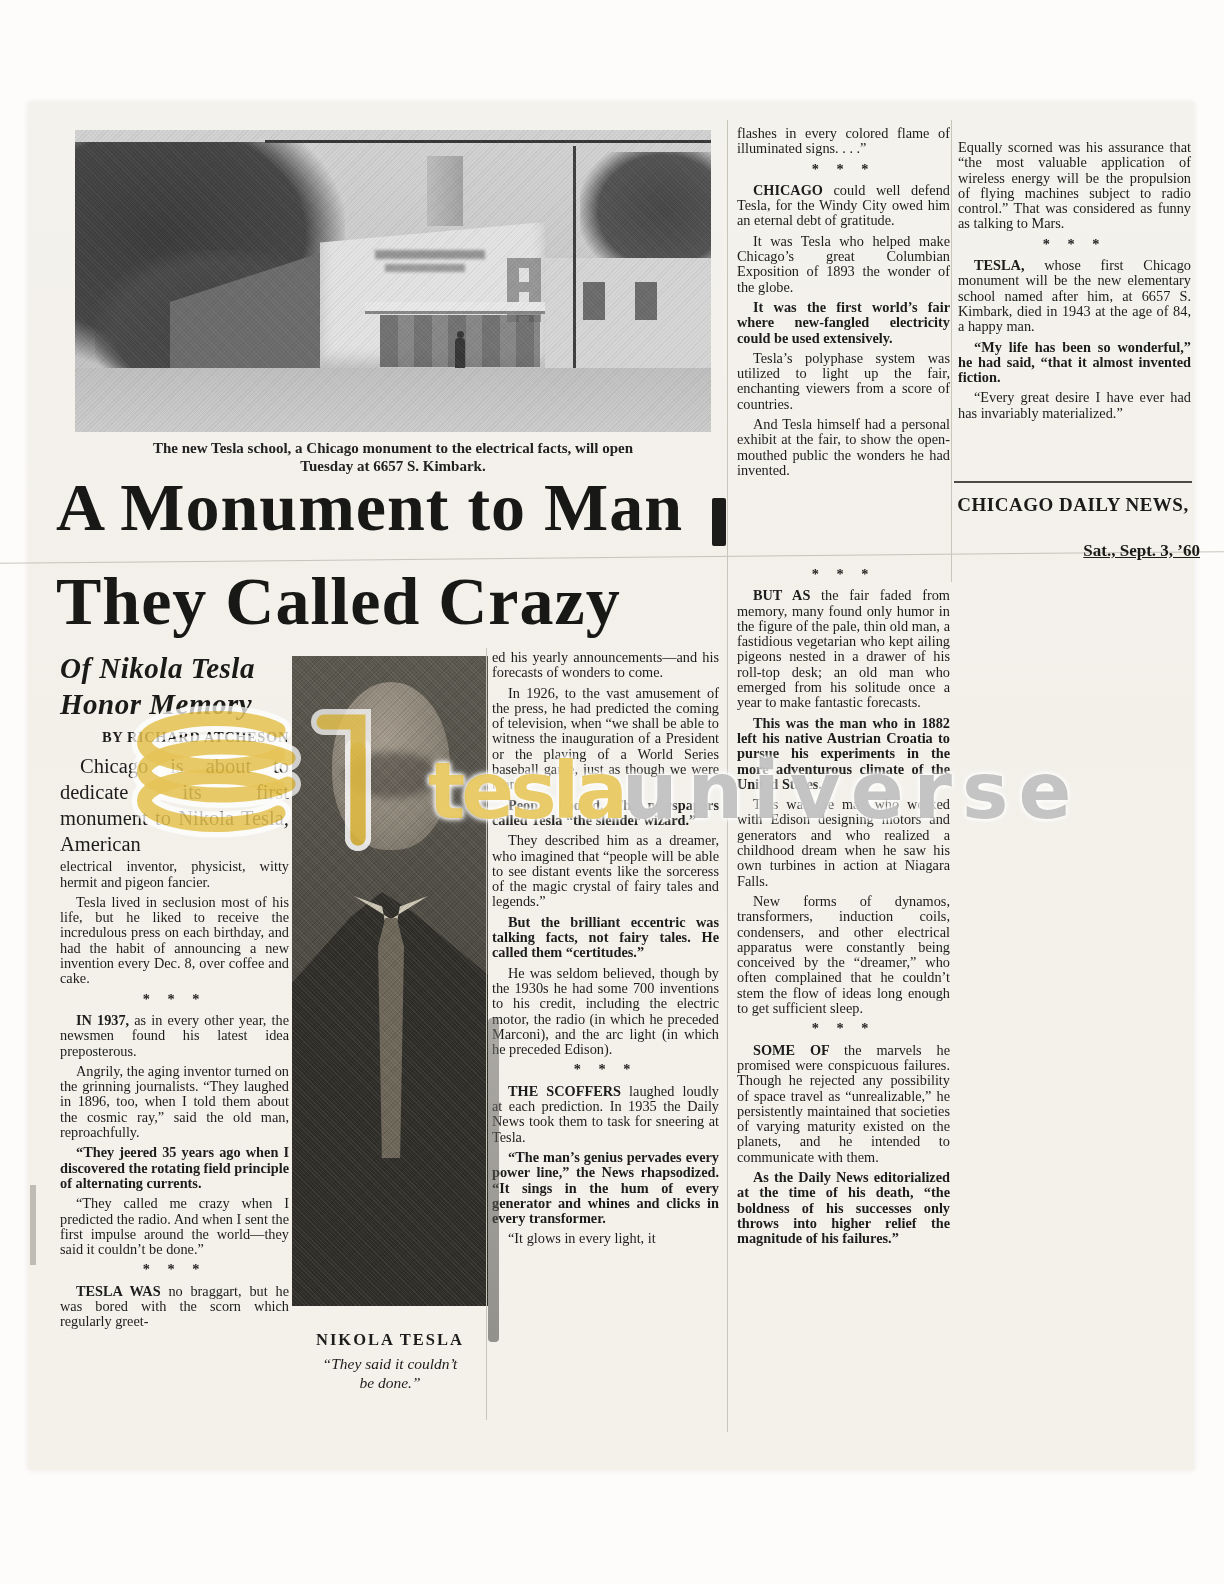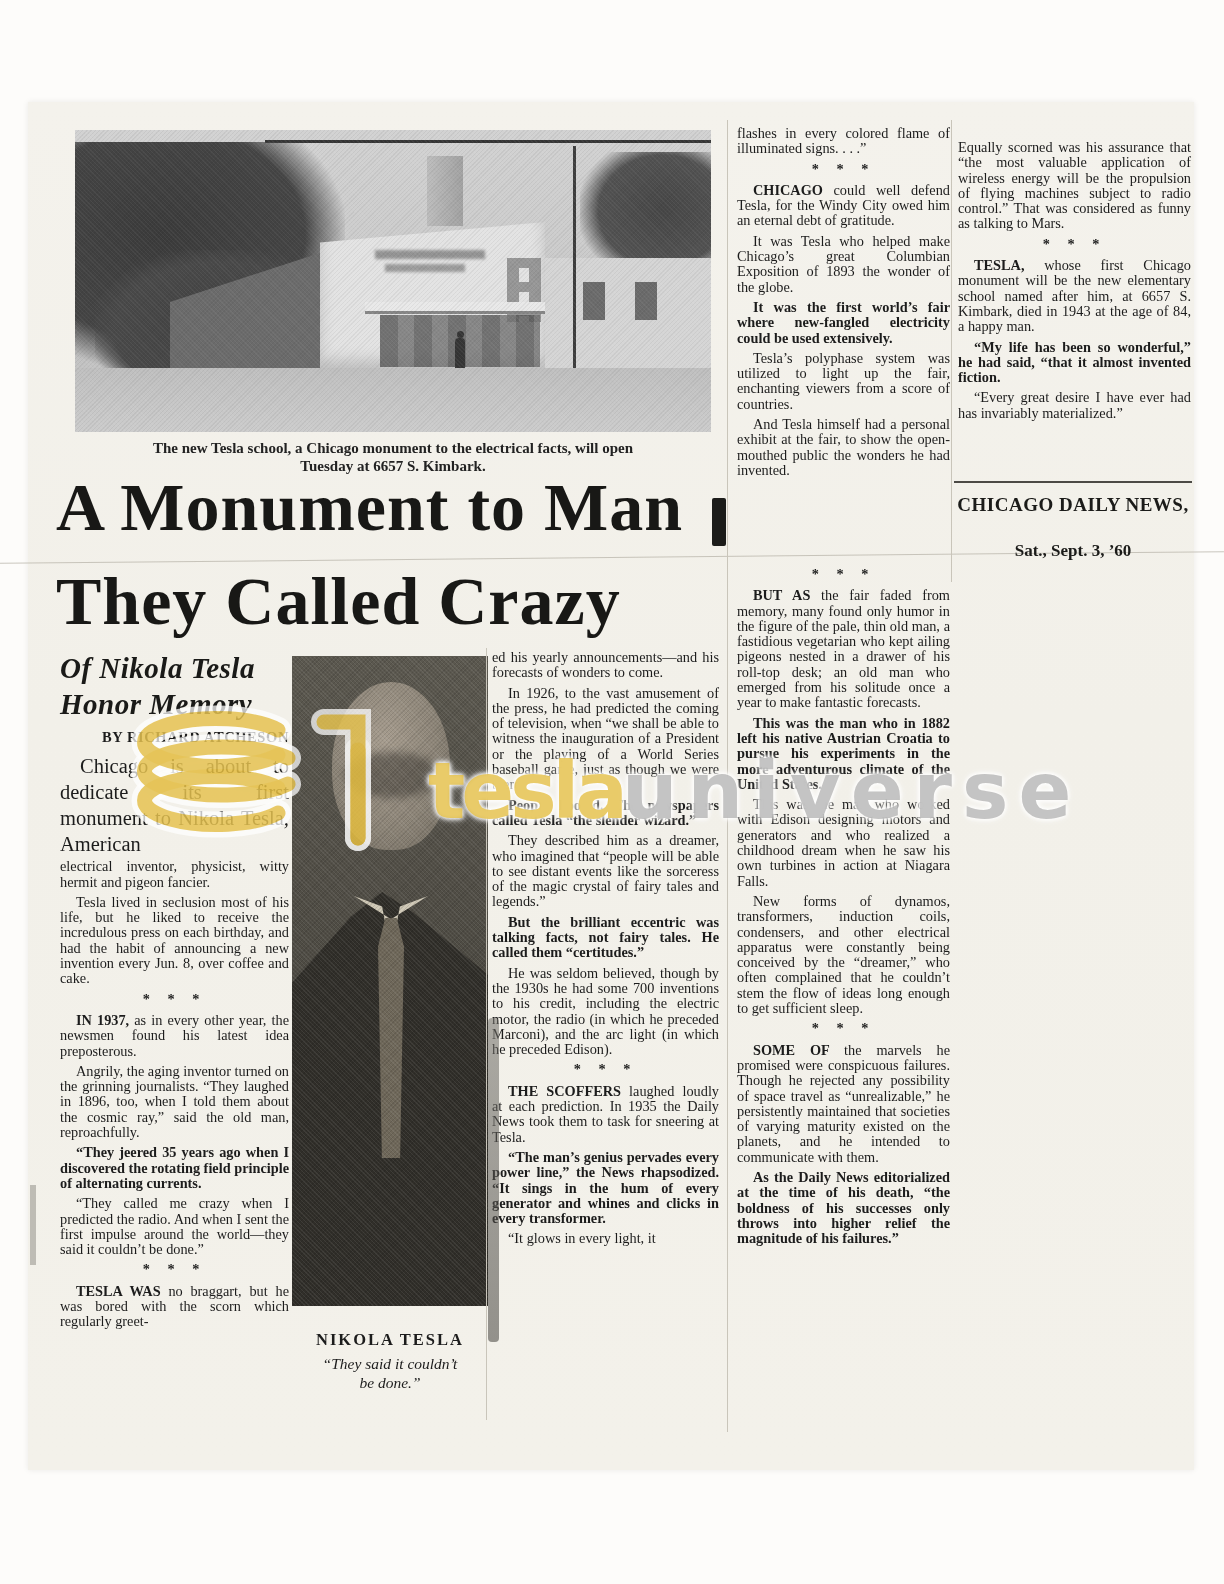--- a/index.html
+++ b/index.html
@@ -62,22 +62,22 @@
   .subhead{font-style:italic;font-weight:bold;font-size:29px;line-height:36px;text-align:left;
         letter-spacing:.5px;margin-bottom:8px;color:#1a1a18;}
   .byline{font-weight:bold;font-size:14.5px;letter-spacing:.6px;margin-bottom:8px;text-align:right;}
   #col-center{left:492px;top:650px;width:227px;}
   #col-right-top{left:737px;top:126px;width:213px;}
   #col-right-bottom{left:737px;top:564px;width:213px;}
   #col-far-right{left:958px;top:140px;width:233px;}
   .masthead-rule{position:absolute;left:954px;top:481px;width:238px;height:2px;background:#4c4a45;}
   .publication{position:absolute;left:946px;top:494px;width:254px;text-align:center;
         font-weight:bold;font-size:19px;letter-spacing:.5px;color:#1b1b19;}
-  .dateline{position:absolute;left:946px;top:541px;width:254px;text-align:center;
-        font-weight:bold;font-size:17px;color:#1b1b19;}
+  .dateline{position:absolute;left:946px;top:541px;width:254px;text-align:right;
+        font-weight:bold;font-size:17px;color:#1b1b19;text-decoration:underline;}
   
   .portrait{position:absolute;left:292px;top:656px;width:196px;height:650px;overflow:hidden;
         background:linear-gradient(180deg,#5b584f 0%,#514e46 35%,#3f3d37 100%);}
   .pt-head{position:absolute;left:40px;top:26px;width:118px;height:168px;border-radius:50% 50% 46% 46%;
         background:radial-gradient(ellipse at 45% 38%,#a79d8f 0%,#8d8578 55%,#6d675c 100%);}
   .pt-shadow{position:absolute;left:52px;top:96px;width:96px;height:46px;border-radius:50%;
         background:rgba(40,38,33,.45);filter:blur(4px);}
   .pt-suit{position:absolute;left:0;top:236px;width:196px;height:414px;background:#302e29;
         clip-path:polygon(0 22%,30% 6%,46% 0,62% 5%,100% 20%,100% 100%,0 100%);}
   .pt-collar{position:absolute;left:62px;top:240px;width:74px;height:58px;background:#cfc8b6;
@@ -147,21 +147,21 @@
 
   <div id="col-intro" class="col">
     <div class="subhead">
       <div>Of Nikola Tesla</div>
       <div>Honor Memory</div>
     </div>
     <div class="byline">BY RICHARD ATCHESON</div>
     <div>
         <p class="para lede">Chicago is about to dedicate its first monument to Nikola Tesla, American</p>
         <p class="para cont">electrical inventor, physicist, witty hermit and pigeon fancier.</p>
-        <p class="para normal">Tesla lived in seclusion most of his life, but he liked to receive the incredulous press on each birthday, and had the habit of announcing a new invention every Jun. 8, over coffee and cake.</p>
+        <p class="para normal">Tesla lived in seclusion most of his life, but he liked to receive the incredulous press on each birthday, and had the habit of announcing a new invention every Dec. 8, over coffee and cake.</p>
         <p class="para sep">*  *  *</p>
         <p class="para normal"><b class="lead">IN 1937, </b>as in every other year, the newsmen found his latest idea preposterous.</p>
         <p class="para normal">Angrily, the aging inventor turned on the grinning journalists. “They laughed in 1896, too, when I told them about the cosmic ray,” said the old man, reproachfully.</p>
         <p class="para bold">“They jeered 35 years ago when I discovered the rotating field principle of alternating currents.</p>
         <p class="para normal">“They called me crazy when I predicted the radio. And when I sent the first impulse around the world—they said it couldn’t be done.”</p>
         <p class="para sep">*  *  *</p>
         <p class="para normal"><b class="lead">TESLA WAS </b>no braggart, but he was bored with the scorn which regularly greet-</p>
       </div>
   </div>
 

